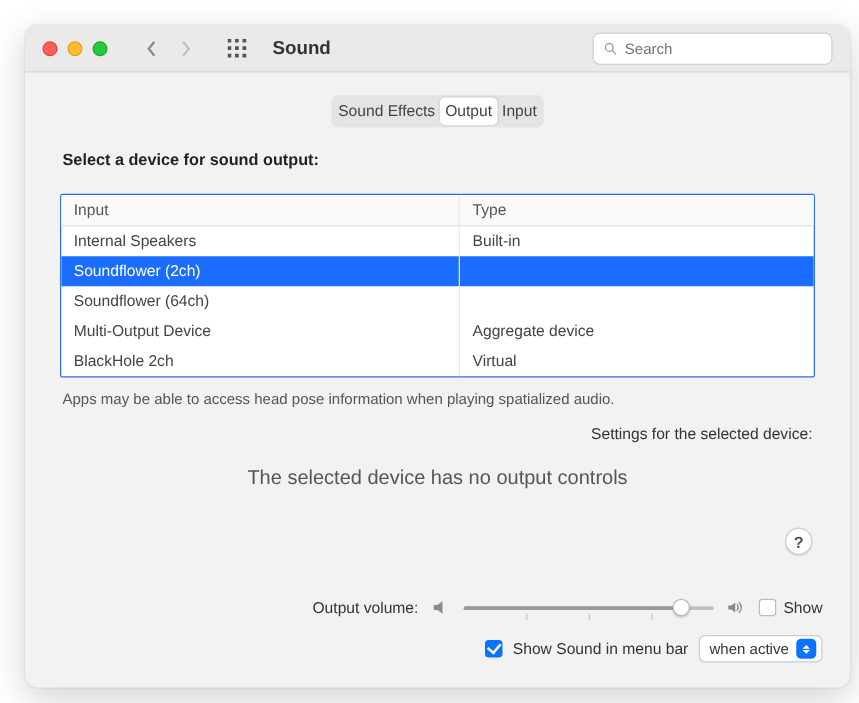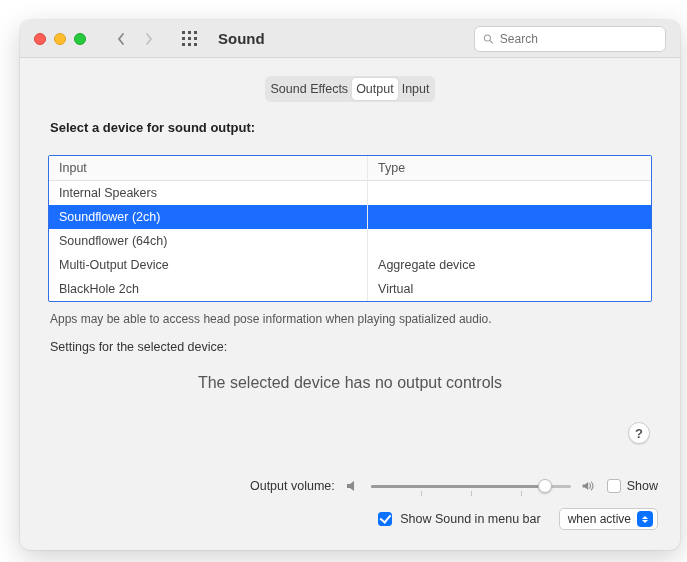--- a/index.html
+++ b/index.html
@@ -28,41 +28,41 @@
   .thead, .trow { display:flex; }
   .thead { background:#fafafa; border-bottom:1px solid #e3e3e3; }
   .th, .td { font-size:12.5px; padding:5px 10px; color:#444; }
   .col-name { flex: 0 0 53%; border-right:1px solid #eaeaea; }
   .col-type { flex: 1; }
   .th { font-weight:500; color:#555; }
   .trow { border-bottom: none; }
   .trow.selected { background:#1a6dff; color:#fff; }
   .trow.selected .td { color:#fff; }
   .note { font-size:12px; color:#555; margin:10px 2px 0 2px; }
-  .settings-label { font-size:12.5px; color:#333; margin:14px 2px 0 2px; }
+  .settings-label { font-size:12.5px; color:#333; margin:14px 2px 0 2px;text-align:right; }
   .no-controls { font-size:16px; color:#555; text-align:center; margin:20px 0 30px 0; }
   .help-row { display:flex; justify-content:flex-end; padding: 0 2px; }
   .help { width:22px; height:22px; border-radius:50%; background:#fff; border:1px solid #ccc; display:flex; align-items:center; justify-content:center; font-size:13px; font-weight:600; color:#555; box-shadow:0 1px 1px rgba(0,0,0,0.1); }
   .footer { padding: 12px 22px 20px 22px; display:flex; flex-direction:column; align-items:flex-end; gap:14px; }
   .vol-row { display:flex; align-items:center; gap:10px; }
   .vol-label { font-size:12.5px; color:#333; }
   .speaker { width:16px; height:16px; color:#8a8a8a; }
   .slider { position:relative; width:200px; height:16px; display:flex; align-items:center; }
   .slider-track { height:3px; background:#c0c0c0; width:100%; border-radius:2px; position:relative; }
   .slider-fill { position:absolute; left:0; top:0; height:3px; background:#9a9a9a; border-radius:2px; }
   .slider-thumb { position:absolute; top:50%; width:14px; height:14px; background:#fff; border:0.5px solid #bbb; border-radius:50%; transform:translate(-50%,-50%); box-shadow:0 1px 2px rgba(0,0,0,0.2); }
   .tick { position:absolute; top:6px; width:1px; height:5px; background:#c5c5c5; }
   .mute-row { display:flex; align-items:center; gap:6px; }
   .chk { width:14px; height:14px; border:1px solid #bbb; border-radius:3px; background:#fff; }
   .chk.checked { background:#0a72ff; border-color:#0a72ff; display:flex; align-items:center; justify-content:center; }
   .chk.checked::after { content:""; width:5px; height:8px; border:solid #fff; border-width:0 2px 2px 0; transform:rotate(40deg) translate(-1px,-1px); }
   .mute-label { font-size:12.5px; color:#333; }
   .menu-row { display:flex; align-items:center; gap:8px; }
   .menu-label { font-size:12.5px; color:#333; }
-  .select { display:flex; align-items:center; background:#fff; border:1px solid #ccc; border-radius:5px; height:22px; padding:0 4px 0 8px; font-size:12px; color:#333; gap:6px;margin-left:10px; }
+  .select { display:flex; align-items:center; background:#fff; border:1px solid #ccc; border-radius:5px; height:22px; padding:0 4px 0 8px; font-size:12px; color:#333; gap:6px; }
   .select-arrows { width:16px; height:16px; background:#0a72ff; border-radius:4px; display:flex; flex-direction:column; align-items:center; justify-content:center; }
   .select-arrows::before, .select-arrows::after { content:""; width:0; height:0; border-left:3px solid transparent; border-right:3px solid transparent; }
   .select-arrows::before { border-bottom:3px solid #fff; margin-bottom:1px; }
   .select-arrows::after { border-top:3px solid #fff; }
 </style>
 </head>
 <body>
 
 <div class="window">
 
@@ -118,20 +118,21 @@
     <div class="panel">
       <div class="select-label">Select a device for sound output:</div>
 
       <div class="table">
         <div class="thead">
           <div class="th col-name">Input</div>
           <div class="th col-type">Type</div>
         </div>
         <div class="trow">
           <div class="td col-name">Internal Speakers</div>
+          <div class="td col-type">Built-in</div>
         </div>
         <div class="trow selected">
           <div class="td col-name">Soundflower (2ch)</div>
           <div class="td col-type"></div>
         </div>
         <div class="trow">
           <div class="td col-name">Soundflower (64ch)</div>
           <div class="td col-type"></div>
         </div>
         <div class="trow">

